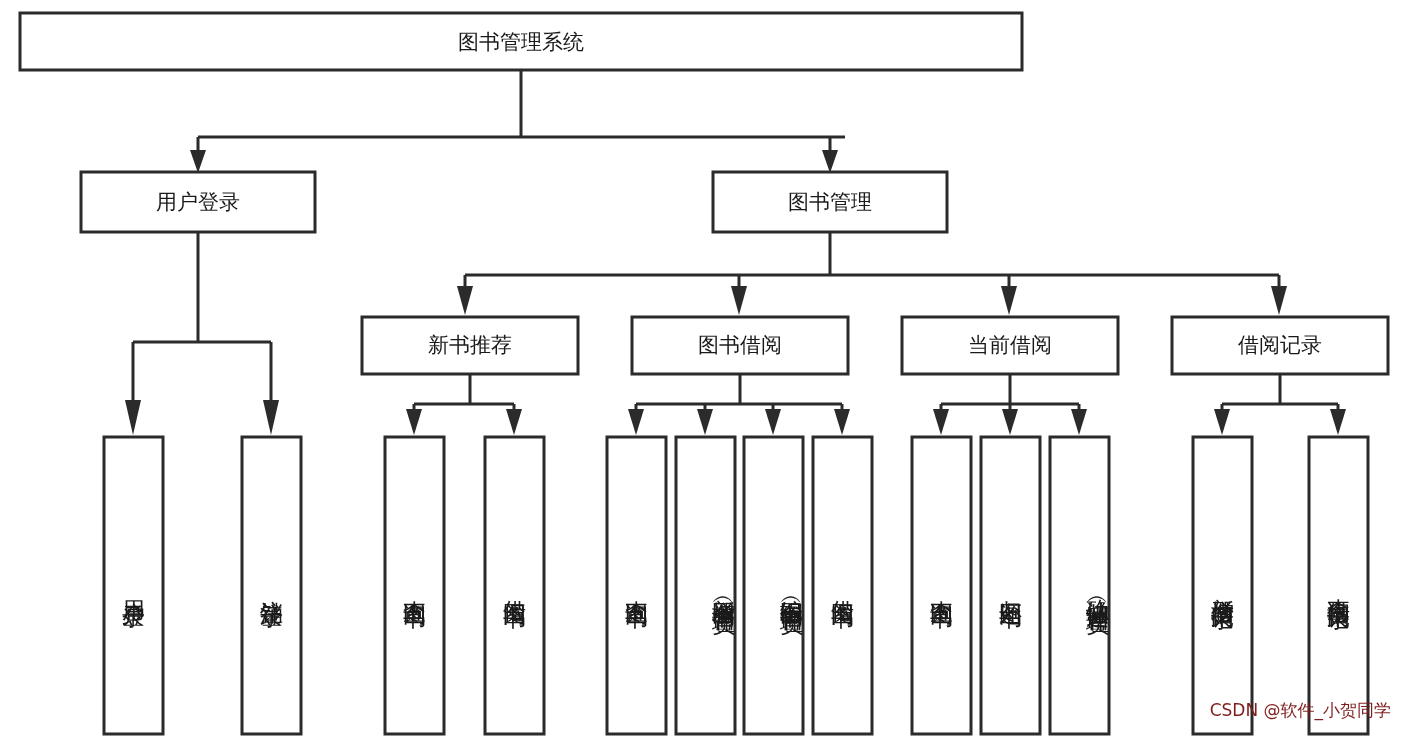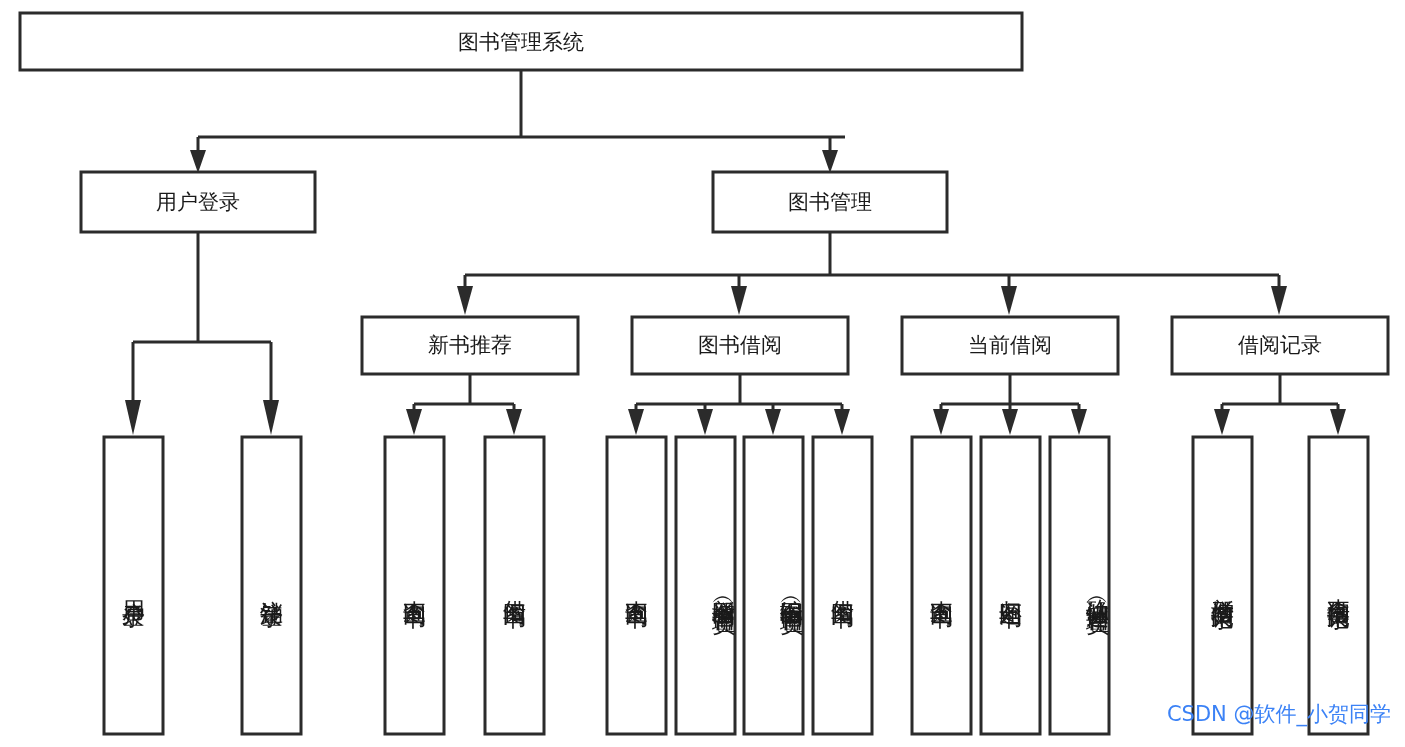--- a/index.html
+++ b/index.html
@@ -59,24 +59,24 @@
     letter-spacing: 2px;
     display: flex;
     align-items: center;
     justify-content: center;
     white-space: nowrap;
     user-select: none;
   }
   .watermark {
     position: absolute;
     right: 14px;
-    bottom: 14px;
-    font-family: "DejaVu Sans", "Liberation Sans", sans-serif;
-    font-size: 21px;
-    color: #3b82f6;
+    bottom: 20px;
+    font-family: "DejaVu Sans", "Liberation Sans", sans-serif;
+    font-size: 17px;
+    color: #7f1d1d;
     white-space: nowrap;
     user-select: none;
   }
 </style>
 </head>
 <body>
 
 <div id="diagram-root">
 
   <svg id="chart-svg" viewBox="0 0 1405 747">

